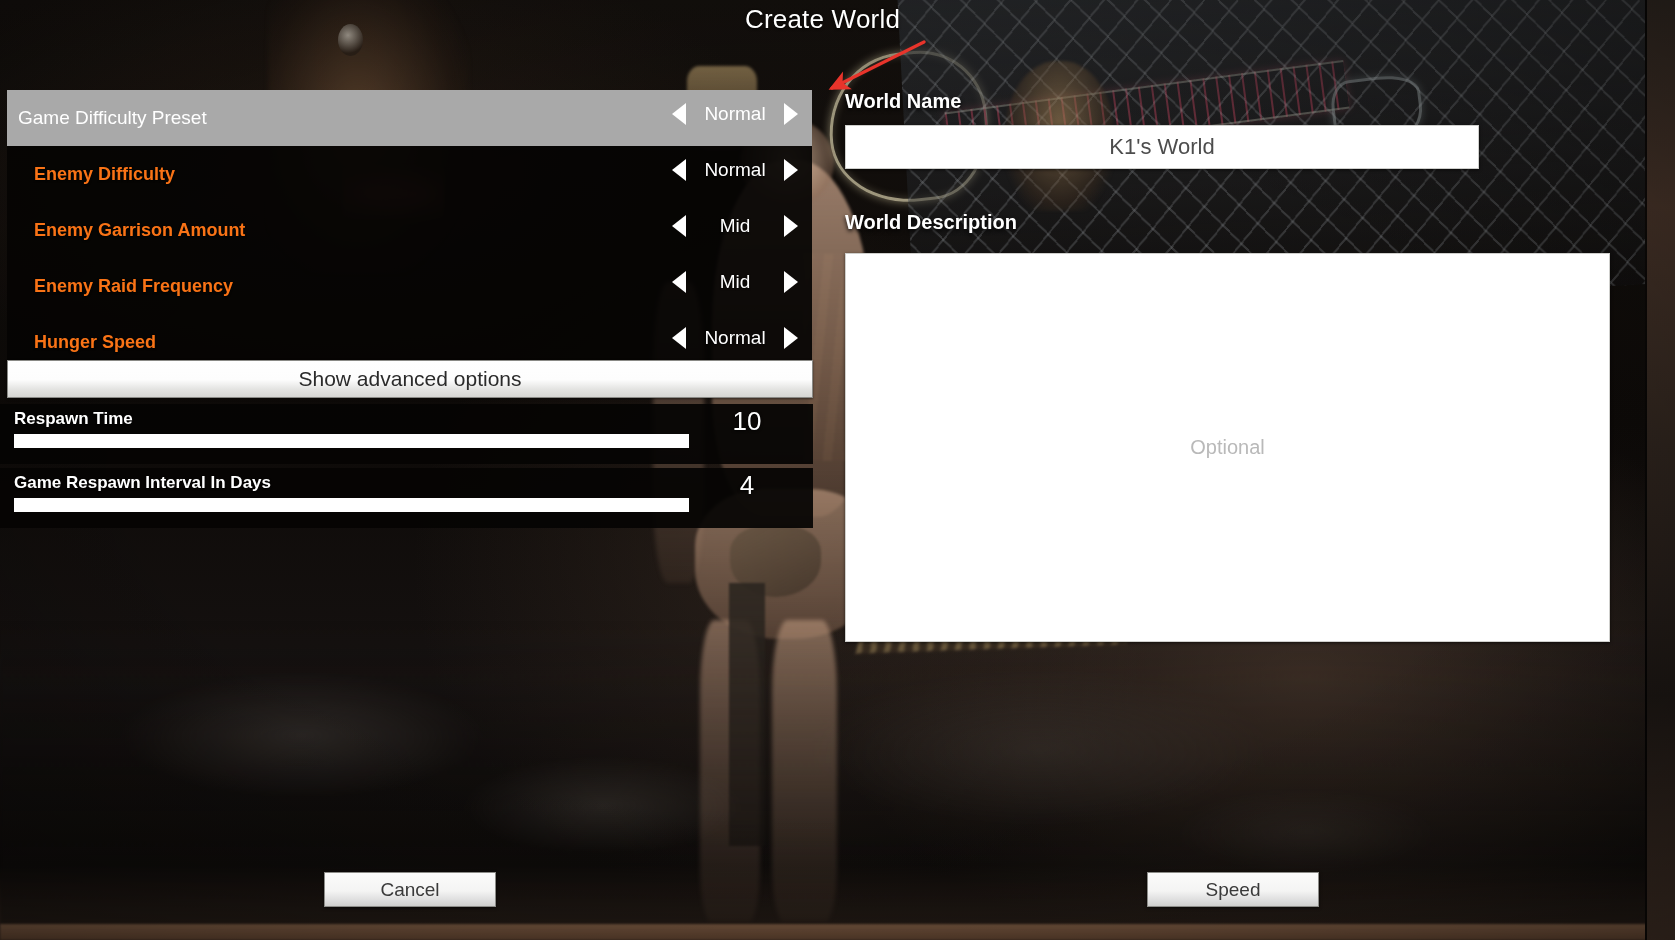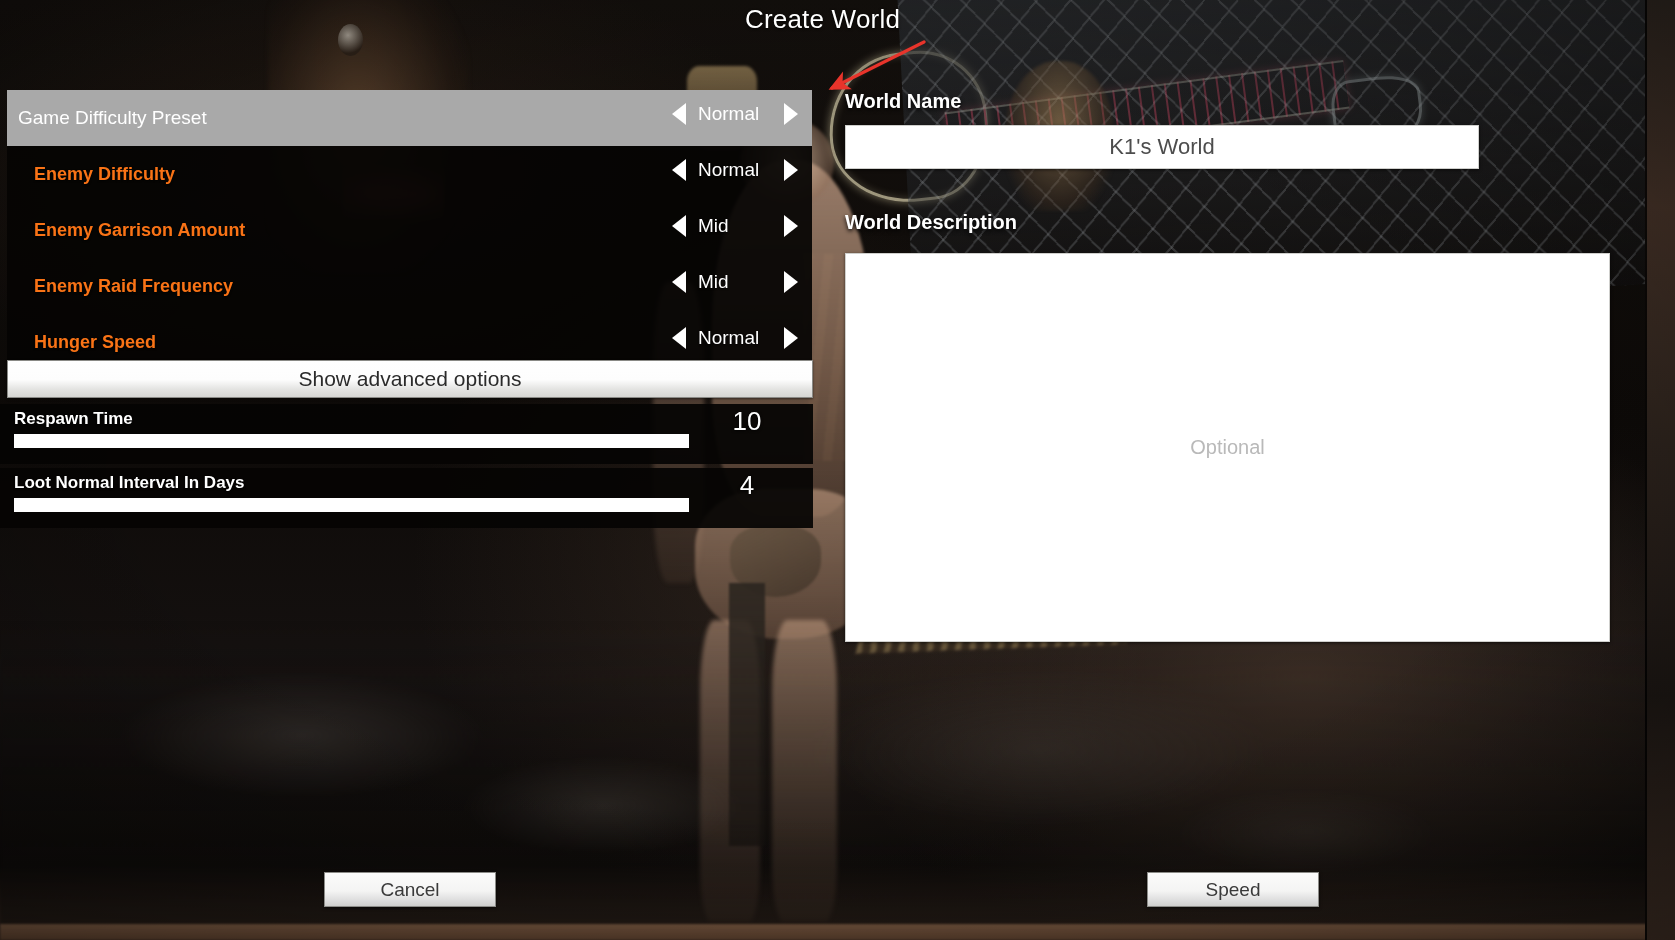--- a/index.html
+++ b/index.html
@@ -221,21 +221,21 @@
     cursor:pointer;
   }
   .spin-arrow i {
     display:block; width:0; height:0;
     border-top:11px solid transparent;
     border-bottom:11px solid transparent;
   }
   .spin-arrow.left i  { border-right:14px solid #ffffff; }
   .spin-arrow.right i { border-left:14px solid #ffffff; }
   .spin-value {
-    min-width:86px; 
+    min-width:86px; text-align:center;
     font-size:19px; color:#ffffff; font-weight:400;
     padding:0 6px;
     text-shadow:0 1px 2px rgba(0,0,0,0.7);
   }
   .setting-row.is-selected .spin-value { text-shadow:none; }
 
   
   #advanced-btn {
     position:absolute; left:7px; top:360px; width:806px; height:38px;
     background:linear-gradient(180deg,#ffffff 0%, #fdfdfd 52%, #e4e4e2 78%, #d6d6d3 100%);
@@ -432,21 +432,21 @@
 
 <div class="slider-row" id="slider-row-0">
   <span class="slider-label">Respawn Time</span>
   <span class="slider-track">
     <span class="slider-fill" id="slider-fill-0" style="width: 0%;"></span>
   </span>
   <span class="slider-value">10</span>
 </div>
 
 <div class="slider-row" id="slider-row-1">
-  <span class="slider-label">Loot Normal Interval In Days</span>
+  <span class="slider-label">Game Respawn Interval In Days</span>
   <span class="slider-track">
     <span class="slider-fill" id="slider-fill-1" style="width: 18%;"></span>
   </span>
   <span class="slider-value">4</span>
 </div>
 
 <div class="field-label" id="lbl-world-name">World Name</div>
 <div id="world-name-input">K1's World</div>
 
 <div class="field-label" id="lbl-world-desc">World Description</div>

